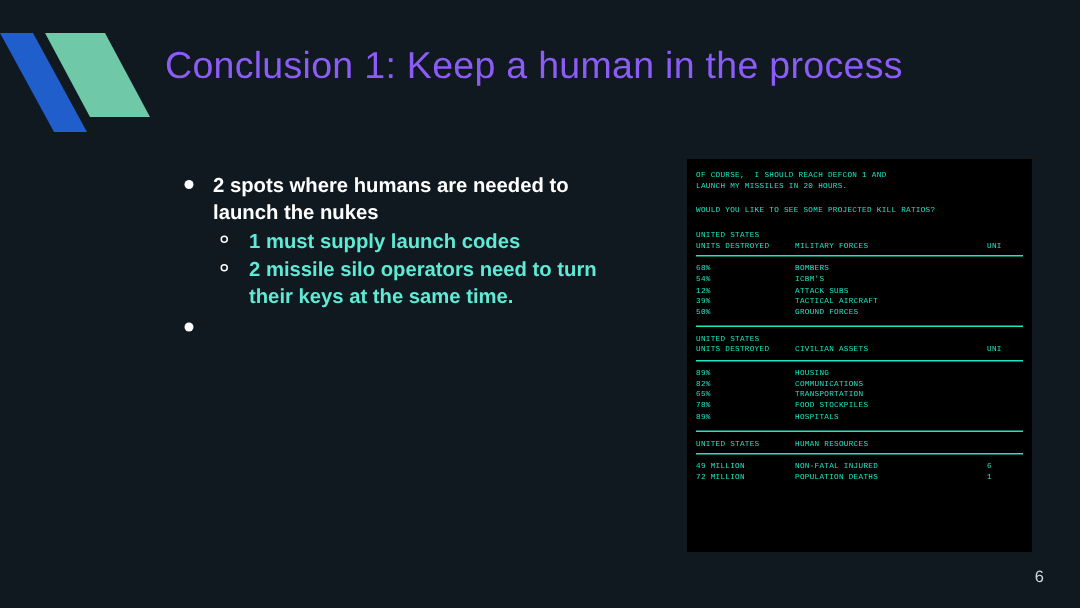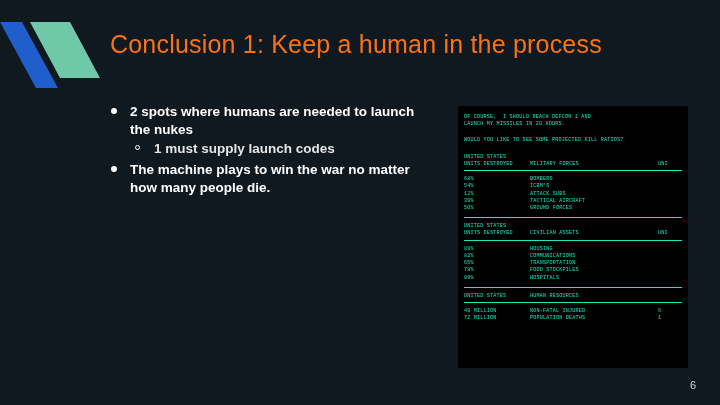--- a/index.html
+++ b/index.html
@@ -27,36 +27,36 @@
   }
 
   
   .slide-title {
     position: absolute;
     left: 110px;
     top: 30px;
     font-size: 25px;
     font-weight: 400;
     letter-spacing: 0.2px;
-    color: #f97316;
+    color: #8b5cf6;
     white-space: nowrap;
   }
 
   
   .body-col {
     position: absolute;
     left: 108px;
     top: 103px;
     width: 325px;
     font-size: 13.5px;
     line-height: 1.34;
   }
   ul.lvl1 {
     list-style: none;
-    margin: 0;
+    margin: 12px;
     padding: 0;
   }
   ul.lvl1 > li {
     position: relative;
     padding-left: 22px;
     margin-bottom: 3px;
     font-weight: bold;
     color: #ffffff;
   }
   ul.lvl1 > li > .b-dot {
@@ -70,21 +70,21 @@
   }
   ul.lvl2 {
     list-style: none;
     margin: 0 0 0 0;
     padding: 0;
   }
   ul.lvl2 > li {
     position: relative;
     padding-left: 24px;
     font-weight: bold;
-    color: #e5e5e5;
+    color: #5eead4;
     margin-top: 1px;
   }
   ul.lvl2 > li > .b-ring {
     position: absolute;
     left: 5px;
     top: 5px;
     width: 5px;
     height: 5px;
     border-radius: 50%;
     border: 1.5px solid #ffffff;
@@ -152,25 +152,28 @@
 <div class="body-col">
   <ul class="lvl1">
     <li>
       <span class="b-dot"></span>
       <span>2 spots where humans are needed to launch the nukes</span>
       <ul class="lvl2">
         <li>
           <span class="b-ring"></span>
           <span>1 must supply launch codes</span>
         </li>
+        <li>
+          <span class="b-ring"></span>
+          <span>2 missile silo operators need to turn their keys at the same time.</span>
+        </li>
       </ul>
     </li>
     <li>
       <span class="b-dot"></span>
-      <span>The machine plays to win the war no matter how many people die.</span>
     </li>
   </ul>
 </div>
 
 <div class="terminal">
   <div class="term-inner">
     <div class="t-line">OF COURSE,  I SHOULD REACH DEFCON 1 AND</div>
     <div class="t-line">LAUNCH MY MISSILES IN 20 HOURS.</div>
     <div class="t-gap"></div>
     <div class="t-gap-sm"></div>

